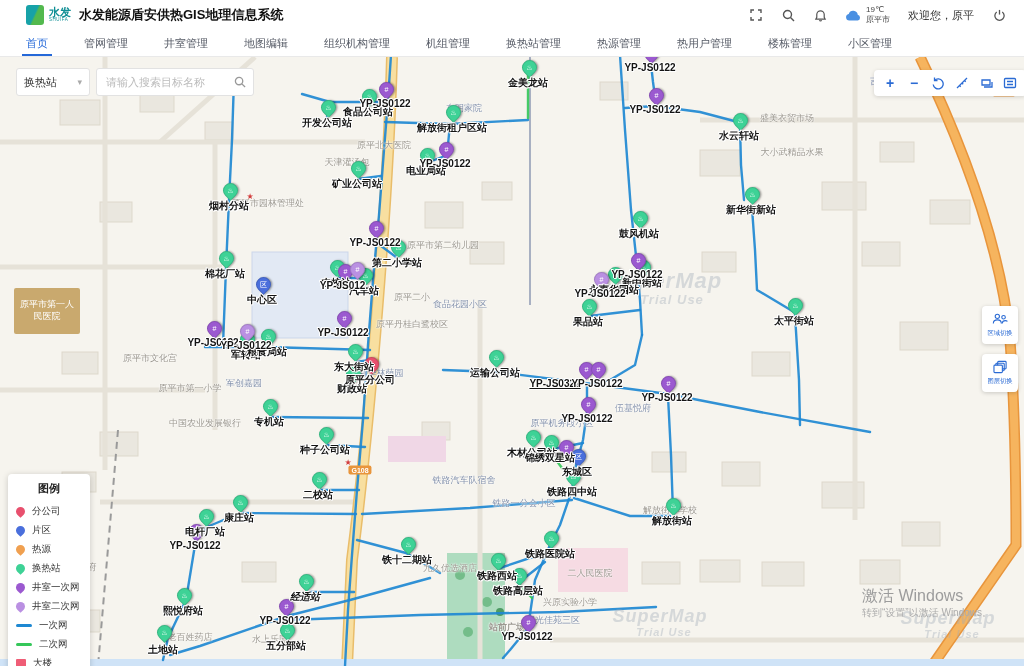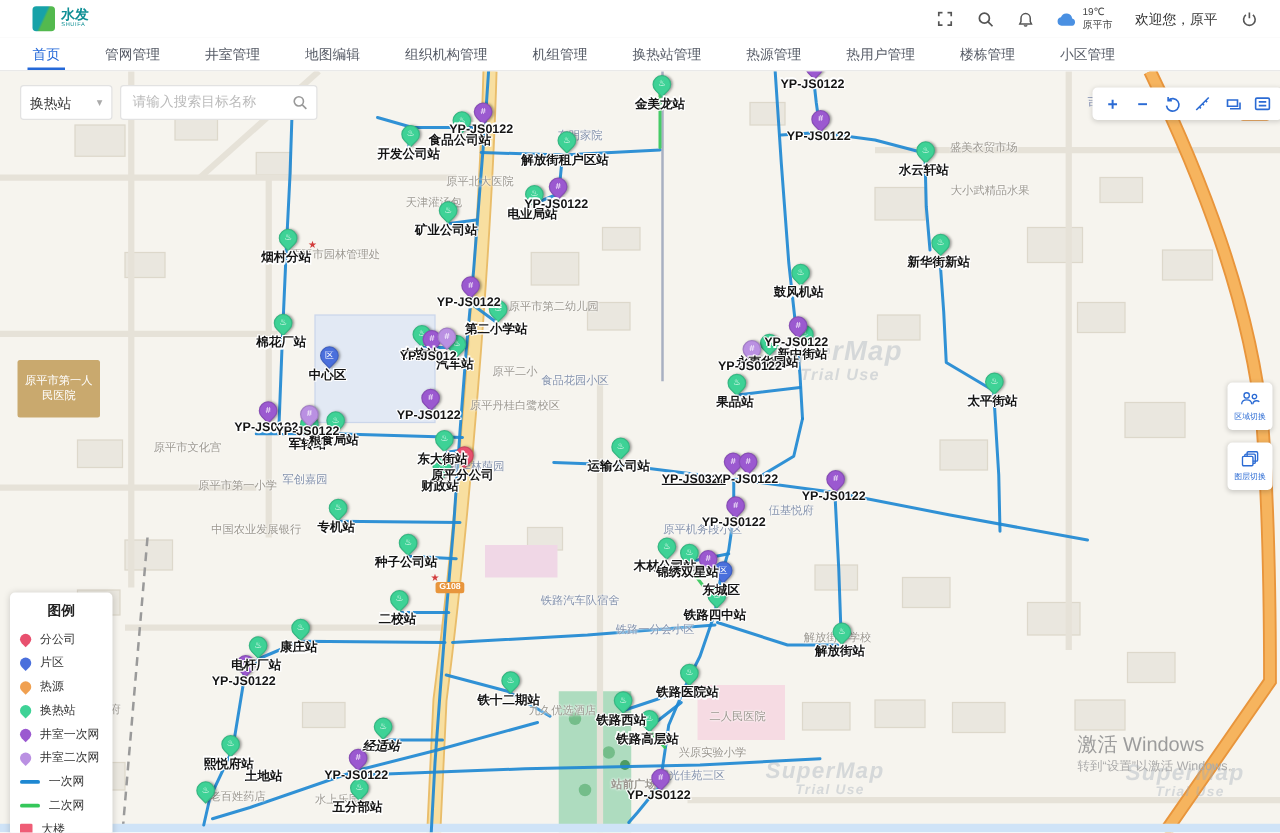--- a/index.html
+++ b/index.html
@@ -281,21 +281,21 @@
           <span>♨</span>
         </div>
         <div class="stn" style="left: 183px; top: 604px;">熙悦府站</div>
         <div class="pin g" style="left: 299px; top: 574px;">
           <span>♨</span>
         </div>
         <div class="stn" style="left: 305px; top: 590px; font-style: italic;">经适站</div>
         <div class="pin g" style="left: 157px; top: 625px;">
           <span>♨</span>
         </div>
-        <div class="stn" style="left: 163px; top: 614px; margin-left: 48px;">土地站</div>
+        <div class="stn" style="left: 163px; top: 643px;">土地站</div>
         <div class="pin g" style="left: 280px; top: 623px;">
           <span>♨</span>
         </div>
         <div class="stn" style="left: 286px; top: 639px;">五分部站</div>
         <div class="pin g" style="left: 401px; top: 537px;">
           <span>♨</span>
         </div>
         <div class="stn" style="left: 407px; top: 553px;">铁十二期站</div>
         <div class="pin g" style="left: 489px; top: 350px;">
           <span>♨</span>
@@ -495,20 +495,21 @@
   <div class="winwm1">激活 Windows</div>
   <div class="winwm2">转到“设置”以激活 Windows。</div>
 </div>
 
 <div id="header">
   <div id="logo"></div>
   <div class="logotxt">
     <span class="cn">水发</span>
     <span class="en">SHUIFA</span>
   </div>
+  <div id="apptitle">水发能源盾安供热GIS地理信息系统</div>
   <div id="hright">
     <span class="hicon">
       <svg width="12" height="12" viewBox="0 0 12 12" fill="none" stroke="#555" stroke-width="1.4">
         <path d="M1 4V1h3M8 1h3v3M11 8v3H8M4 11H1V8"></path>
           </svg>
         </span>
     <span class="hicon">
       <svg width="13" height="13" viewBox="0 0 13 13" fill="none" stroke="#555" stroke-width="1.4">
         <circle cx="5.5" cy="5.5" r="4"></circle>
             <path d="M8.5 8.5 L12 12"></path>

